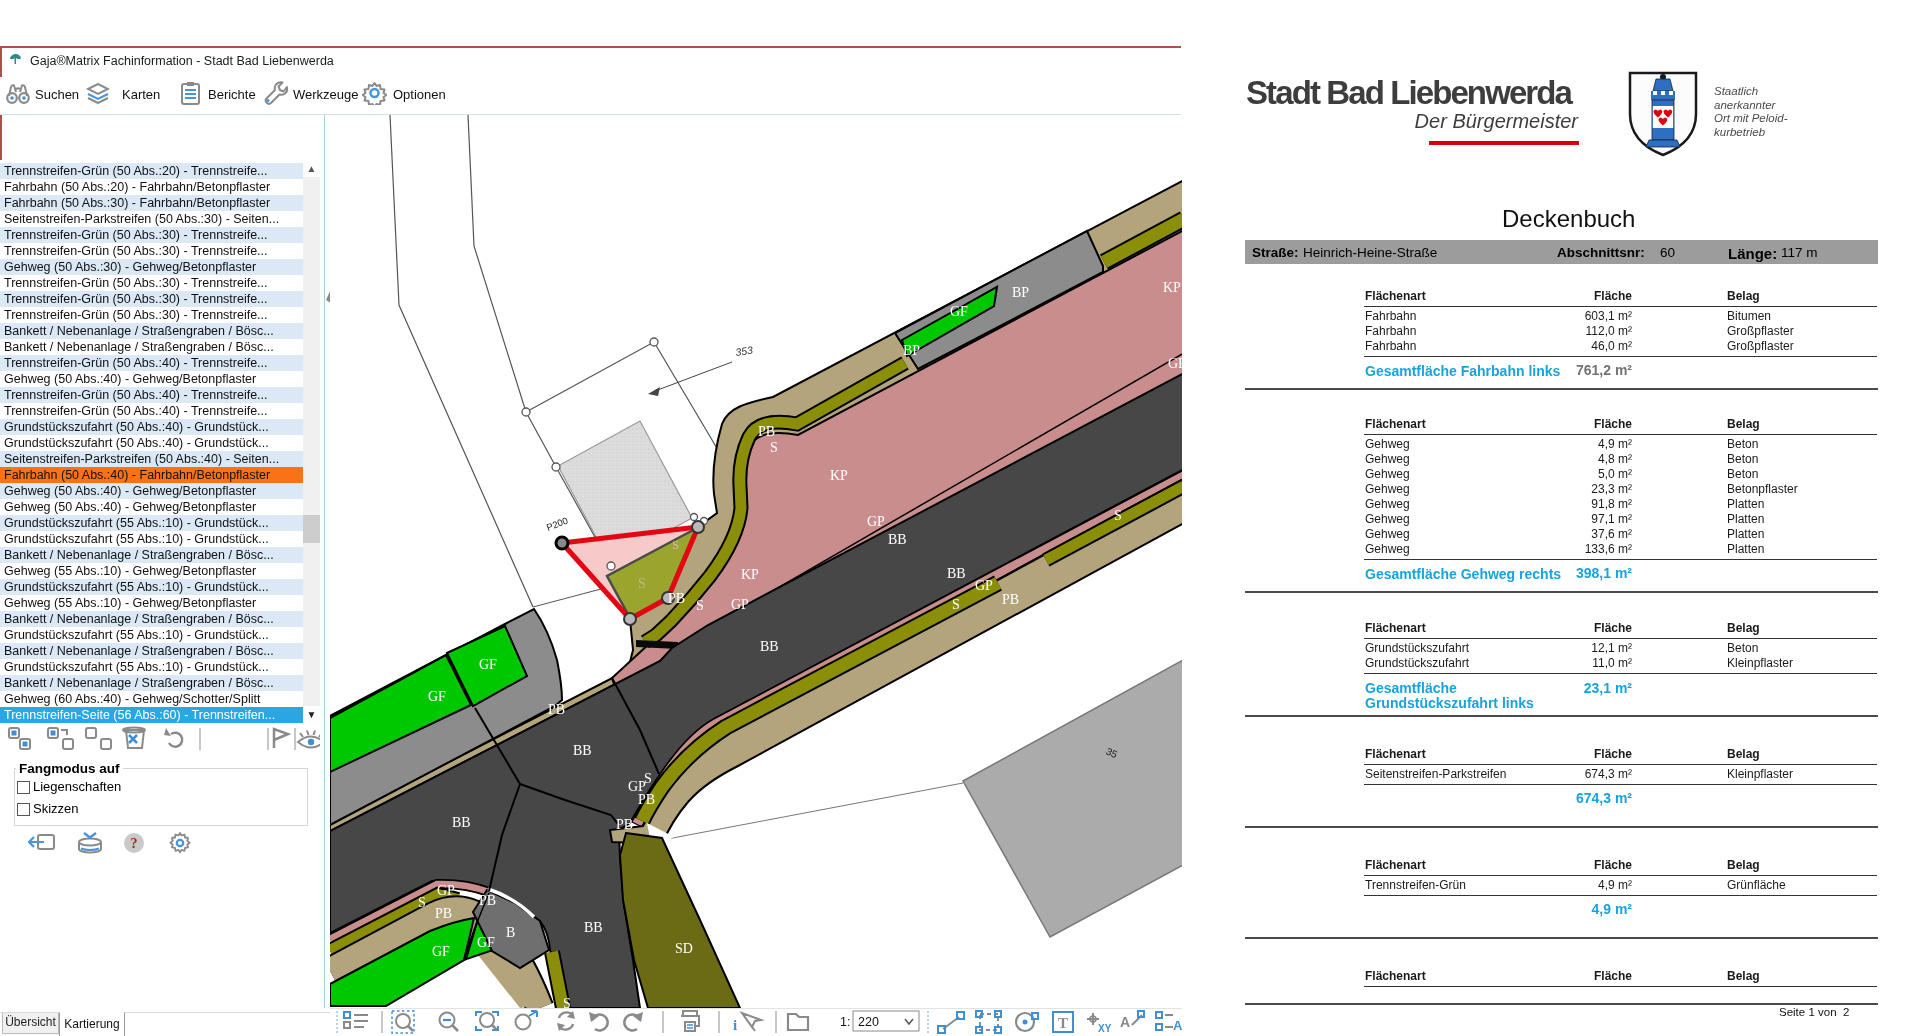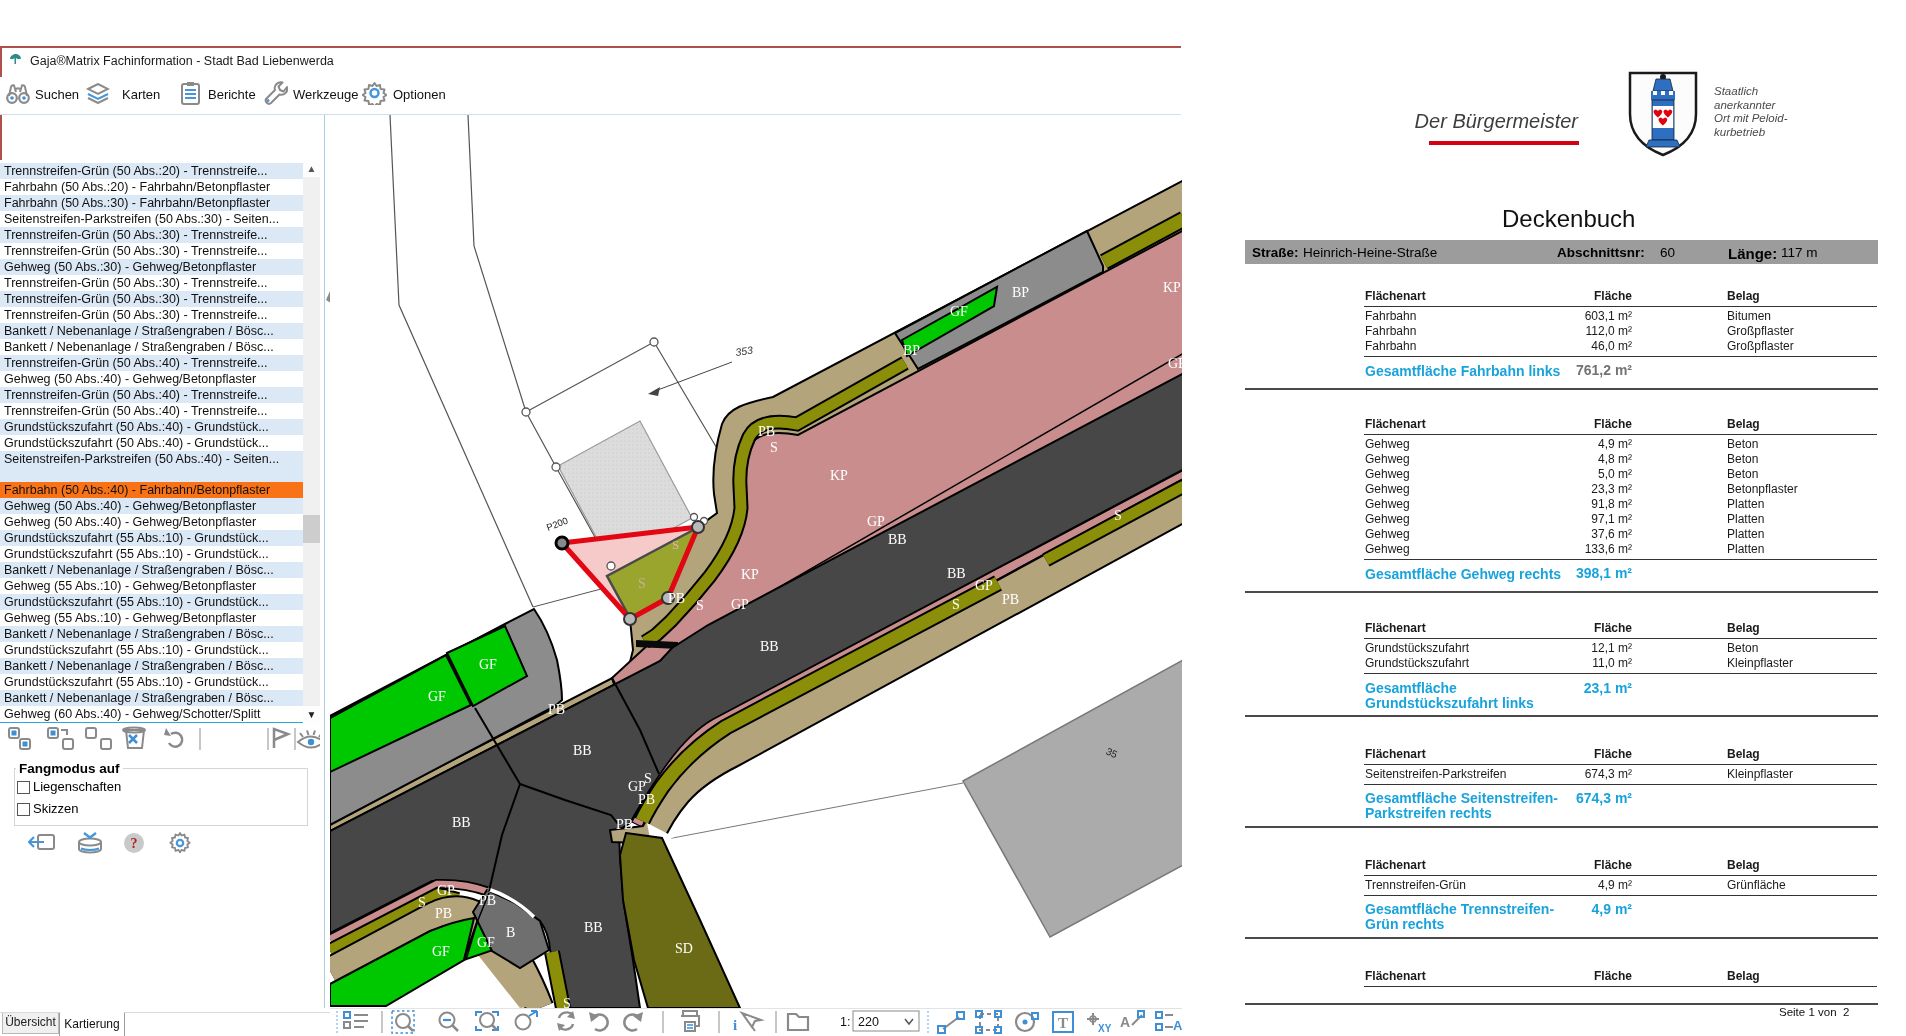--- a/index.html
+++ b/index.html
@@ -72,21 +72,21 @@
 <div style="height:16px;line-height:16px;background:#dbe9f7;padding-left:4px;white-space:nowrap;">Trennstreifen-Grün (50 Abs.:30) - Trennstreife...</div>
 <div style="height:16px;line-height:16px;background:#ffffff;padding-left:4px;white-space:nowrap;">Trennstreifen-Grün (50 Abs.:30) - Trennstreife...</div>
 <div style="height:16px;line-height:16px;background:#dbe9f7;padding-left:4px;white-space:nowrap;">Bankett / Nebenanlage / Straßengraben / Bösc...</div>
 <div style="height:16px;line-height:16px;background:#ffffff;padding-left:4px;white-space:nowrap;">Bankett / Nebenanlage / Straßengraben / Bösc...</div>
 <div style="height:16px;line-height:16px;background:#dbe9f7;padding-left:4px;white-space:nowrap;">Trennstreifen-Grün (50 Abs.:40) - Trennstreife...</div>
 <div style="height:16px;line-height:16px;background:#ffffff;padding-left:4px;white-space:nowrap;">Gehweg (50 Abs.:40) - Gehweg/Betonpflaster</div>
 <div style="height:16px;line-height:16px;background:#dbe9f7;padding-left:4px;white-space:nowrap;">Trennstreifen-Grün (50 Abs.:40) - Trennstreife...</div>
 <div style="height:16px;line-height:16px;background:#ffffff;padding-left:4px;white-space:nowrap;">Trennstreifen-Grün (50 Abs.:40) - Trennstreife...</div>
 <div style="height:16px;line-height:16px;background:#dbe9f7;padding-left:4px;white-space:nowrap;">Grundstückszufahrt (50 Abs.:40) - Grundstück...</div>
 <div style="height:16px;line-height:16px;background:#ffffff;padding-left:4px;white-space:nowrap;">Grundstückszufahrt (50 Abs.:40) - Grundstück...</div>
-<div style="height:31px;line-height:16px;background:#dbe9f7;padding-left:4px;white-space:nowrap;">Seitenstreifen-Parkstreifen (50 Abs.:40) - Seiten...</div>
+<div style="height:16px;line-height:16px;background:#dbe9f7;padding-left:4px;white-space:nowrap;">Seitenstreifen-Parkstreifen (50 Abs.:40) - Seiten...</div>
 <div style="height:16px;line-height:16px;background:#f97316;padding-left:4px;white-space:nowrap;">Fahrbahn (50 Abs.:40) - Fahrbahn/Betonpflaster</div>
 <div style="height:16px;line-height:16px;background:#dbe9f7;padding-left:4px;white-space:nowrap;">Gehweg (50 Abs.:40) - Gehweg/Betonpflaster</div>
 <div style="height:16px;line-height:16px;background:#ffffff;padding-left:4px;white-space:nowrap;">Gehweg (50 Abs.:40) - Gehweg/Betonpflaster</div>
 <div style="height:16px;line-height:16px;background:#dbe9f7;padding-left:4px;white-space:nowrap;">Grundstückszufahrt (55 Abs.:10) - Grundstück...</div>
 <div style="height:16px;line-height:16px;background:#ffffff;padding-left:4px;white-space:nowrap;">Grundstückszufahrt (55 Abs.:10) - Grundstück...</div>
 <div style="height:16px;line-height:16px;background:#dbe9f7;padding-left:4px;white-space:nowrap;">Bankett / Nebenanlage / Straßengraben / Bösc...</div>
 <div style="height:16px;line-height:16px;background:#ffffff;padding-left:4px;white-space:nowrap;">Gehweg (55 Abs.:10) - Gehweg/Betonpflaster</div>
 <div style="height:16px;line-height:16px;background:#dbe9f7;padding-left:4px;white-space:nowrap;">Grundstückszufahrt (55 Abs.:10) - Grundstück...</div>
 <div style="height:16px;line-height:16px;background:#ffffff;padding-left:4px;white-space:nowrap;">Gehweg (55 Abs.:10) - Gehweg/Betonpflaster</div>
 <div style="height:16px;line-height:16px;background:#dbe9f7;padding-left:4px;white-space:nowrap;">Bankett / Nebenanlage / Straßengraben / Bösc...</div>
@@ -430,20 +430,21 @@
 <rect x="808" y="3" width="6" height="6" fill="none" stroke="#3f8fd6" stroke-width="2"></rect>
 
 <rect x="826" y="4" width="6" height="6" fill="none" stroke="#3f8fd6" stroke-width="2"></rect>
 <rect x="826" y="16" width="6" height="6" fill="none" stroke="#3f8fd6" stroke-width="2"></rect>
 <path d="M835,7 h8 M835,19 h8" stroke="#8a8a8a" stroke-width="2"></path>
 <text x="843" y="22" font-size="13" font-weight="bold" fill="#3f8fd6" font-family="Liberation Sans,sans-serif">A</text>
 </svg>
 
 <div class="abs" style="left:1182px;top:0;width:724px;height:1036px;background:#fff;"></div>
 
+<div class="abs" style="left:1246px;top:74px;font-size:33px;font-weight:bold;color:#3d3d3d;white-space:nowrap;letter-spacing:-1.9px;">Stadt Bad Liebenwerda</div>
 
 <div class="abs" style="left:1246px;top:110px;width:332px;text-align:right;font-size:20px;font-style:italic;color:#3d3d3d;">Der Bürgermeister</div>
 
 <div class="abs" style="left:1429px;top:141px;width:150px;height:4px;background:#d50010;"></div>
 
 <svg class="abs" style="left:1627px;top:70px;" width="72" height="88" viewBox="0 0 72 88">
 <path d="M3,3 H69 V44 Q69,72 36,85 Q3,72 3,44 Z" fill="#fcfcfc" stroke="#1a1a1a" stroke-width="2.5"></path>
 <circle cx="36" cy="7" r="3" fill="#1a1a1a"></circle>
 <path d="M29,9 h14 l3,12 h-20 Z" fill="#2f6fc1" stroke="#123" stroke-width="0.8"></path>
 <path d="M24,21 h24 v9 h-24 Z" fill="#2f6fc1"></path>
@@ -535,33 +536,31 @@
 <div class="abs" style="left:1245px;top:715px;width:633px;height:2px;background:#4a4a4a;"></div>
 
 <div class="abs" style="left:1365px;top:747px;font-size:12px;font-weight:bold;color:#1a1a1a;white-space:nowrap;">Flächenart</div>
 <div class="abs" style="left:1492px;top:747px;width:140px;text-align:right;font-size:12px;font-weight:bold;color:#1a1a1a;white-space:nowrap;">Fläche</div>
 <div class="abs" style="left:1727px;top:747px;font-size:12px;font-weight:bold;color:#1a1a1a;white-space:nowrap;">Belag</div>
 <div class="abs" style="left:1364px;top:764px;width:513px;height:1px;background:#333;"></div>
 <div class="abs" style="left:1365px;top:767px;font-size:12px;color:#1a1a1a;white-space:nowrap;">Seitenstreifen-Parkstreifen</div>
 <div class="abs" style="left:1492px;top:767px;width:140px;text-align:right;font-size:12px;color:#1a1a1a;white-space:nowrap;">674,3 m²</div>
 <div class="abs" style="left:1727px;top:767px;font-size:12px;color:#1a1a1a;white-space:nowrap;">Kleinpflaster</div>
 <div class="abs" style="left:1364px;top:784px;width:513px;height:1px;background:#333;"></div>
-<div class="abs" style="left:1365px;top:791px;font-size:14px;font-weight:bold;color:#18a3dc;white-space:nowrap;line-height:15px;white-space:normal;width:280px;">Gesamtfläche Seitenstreifen-<br>Parkstreifen rechts</div>
 <div class="abs" style="left:1492px;top:790px;width:140px;text-align:right;font-size:14px;font-weight:bold;color:#18a3dc;white-space:nowrap;">674,3 m²</div>
 <div class="abs" style="left:1245px;top:826px;width:633px;height:2px;background:#4a4a4a;"></div>
 
 <div class="abs" style="left:1365px;top:858px;font-size:12px;font-weight:bold;color:#1a1a1a;white-space:nowrap;">Flächenart</div>
 <div class="abs" style="left:1492px;top:858px;width:140px;text-align:right;font-size:12px;font-weight:bold;color:#1a1a1a;white-space:nowrap;">Fläche</div>
 <div class="abs" style="left:1727px;top:858px;font-size:12px;font-weight:bold;color:#1a1a1a;white-space:nowrap;">Belag</div>
 <div class="abs" style="left:1364px;top:875px;width:513px;height:1px;background:#333;"></div>
 <div class="abs" style="left:1365px;top:878px;font-size:12px;color:#1a1a1a;white-space:nowrap;">Trennstreifen-Grün</div>
 <div class="abs" style="left:1492px;top:878px;width:140px;text-align:right;font-size:12px;color:#1a1a1a;white-space:nowrap;">4,9 m²</div>
 <div class="abs" style="left:1727px;top:878px;font-size:12px;color:#1a1a1a;white-space:nowrap;">Grünfläche</div>
 <div class="abs" style="left:1364px;top:895px;width:513px;height:1px;background:#333;"></div>
-<div class="abs" style="left:1365px;top:902px;font-size:14px;font-weight:bold;color:#18a3dc;white-space:nowrap;line-height:15px;white-space:normal;width:280px;">Gesamtfläche Trennstreifen-<br>Grün rechts</div>
 <div class="abs" style="left:1492px;top:901px;width:140px;text-align:right;font-size:14px;font-weight:bold;color:#18a3dc;white-space:nowrap;">4,9 m²</div>
 <div class="abs" style="left:1245px;top:937px;width:633px;height:2px;background:#4a4a4a;"></div>
 
 <div class="abs" style="left:1365px;top:969px;font-size:12px;font-weight:bold;color:#1a1a1a;white-space:nowrap;">Flächenart</div>
 <div class="abs" style="left:1492px;top:969px;width:140px;text-align:right;font-size:12px;font-weight:bold;color:#1a1a1a;white-space:nowrap;">Fläche</div>
 <div class="abs" style="left:1727px;top:969px;font-size:12px;font-weight:bold;color:#1a1a1a;white-space:nowrap;">Belag</div>
 <div class="abs" style="left:1364px;top:986px;width:513px;height:1px;background:#333;"></div>
 <div class="abs" style="left:1245px;top:1003px;width:633px;height:2px;background:#4a4a4a;"></div>
 
 <div class="abs" style="left:1779px;top:1006px;font-size:11.5px;color:#111;white-space:nowrap;">Seite 1 von&nbsp;&nbsp;2</div>

